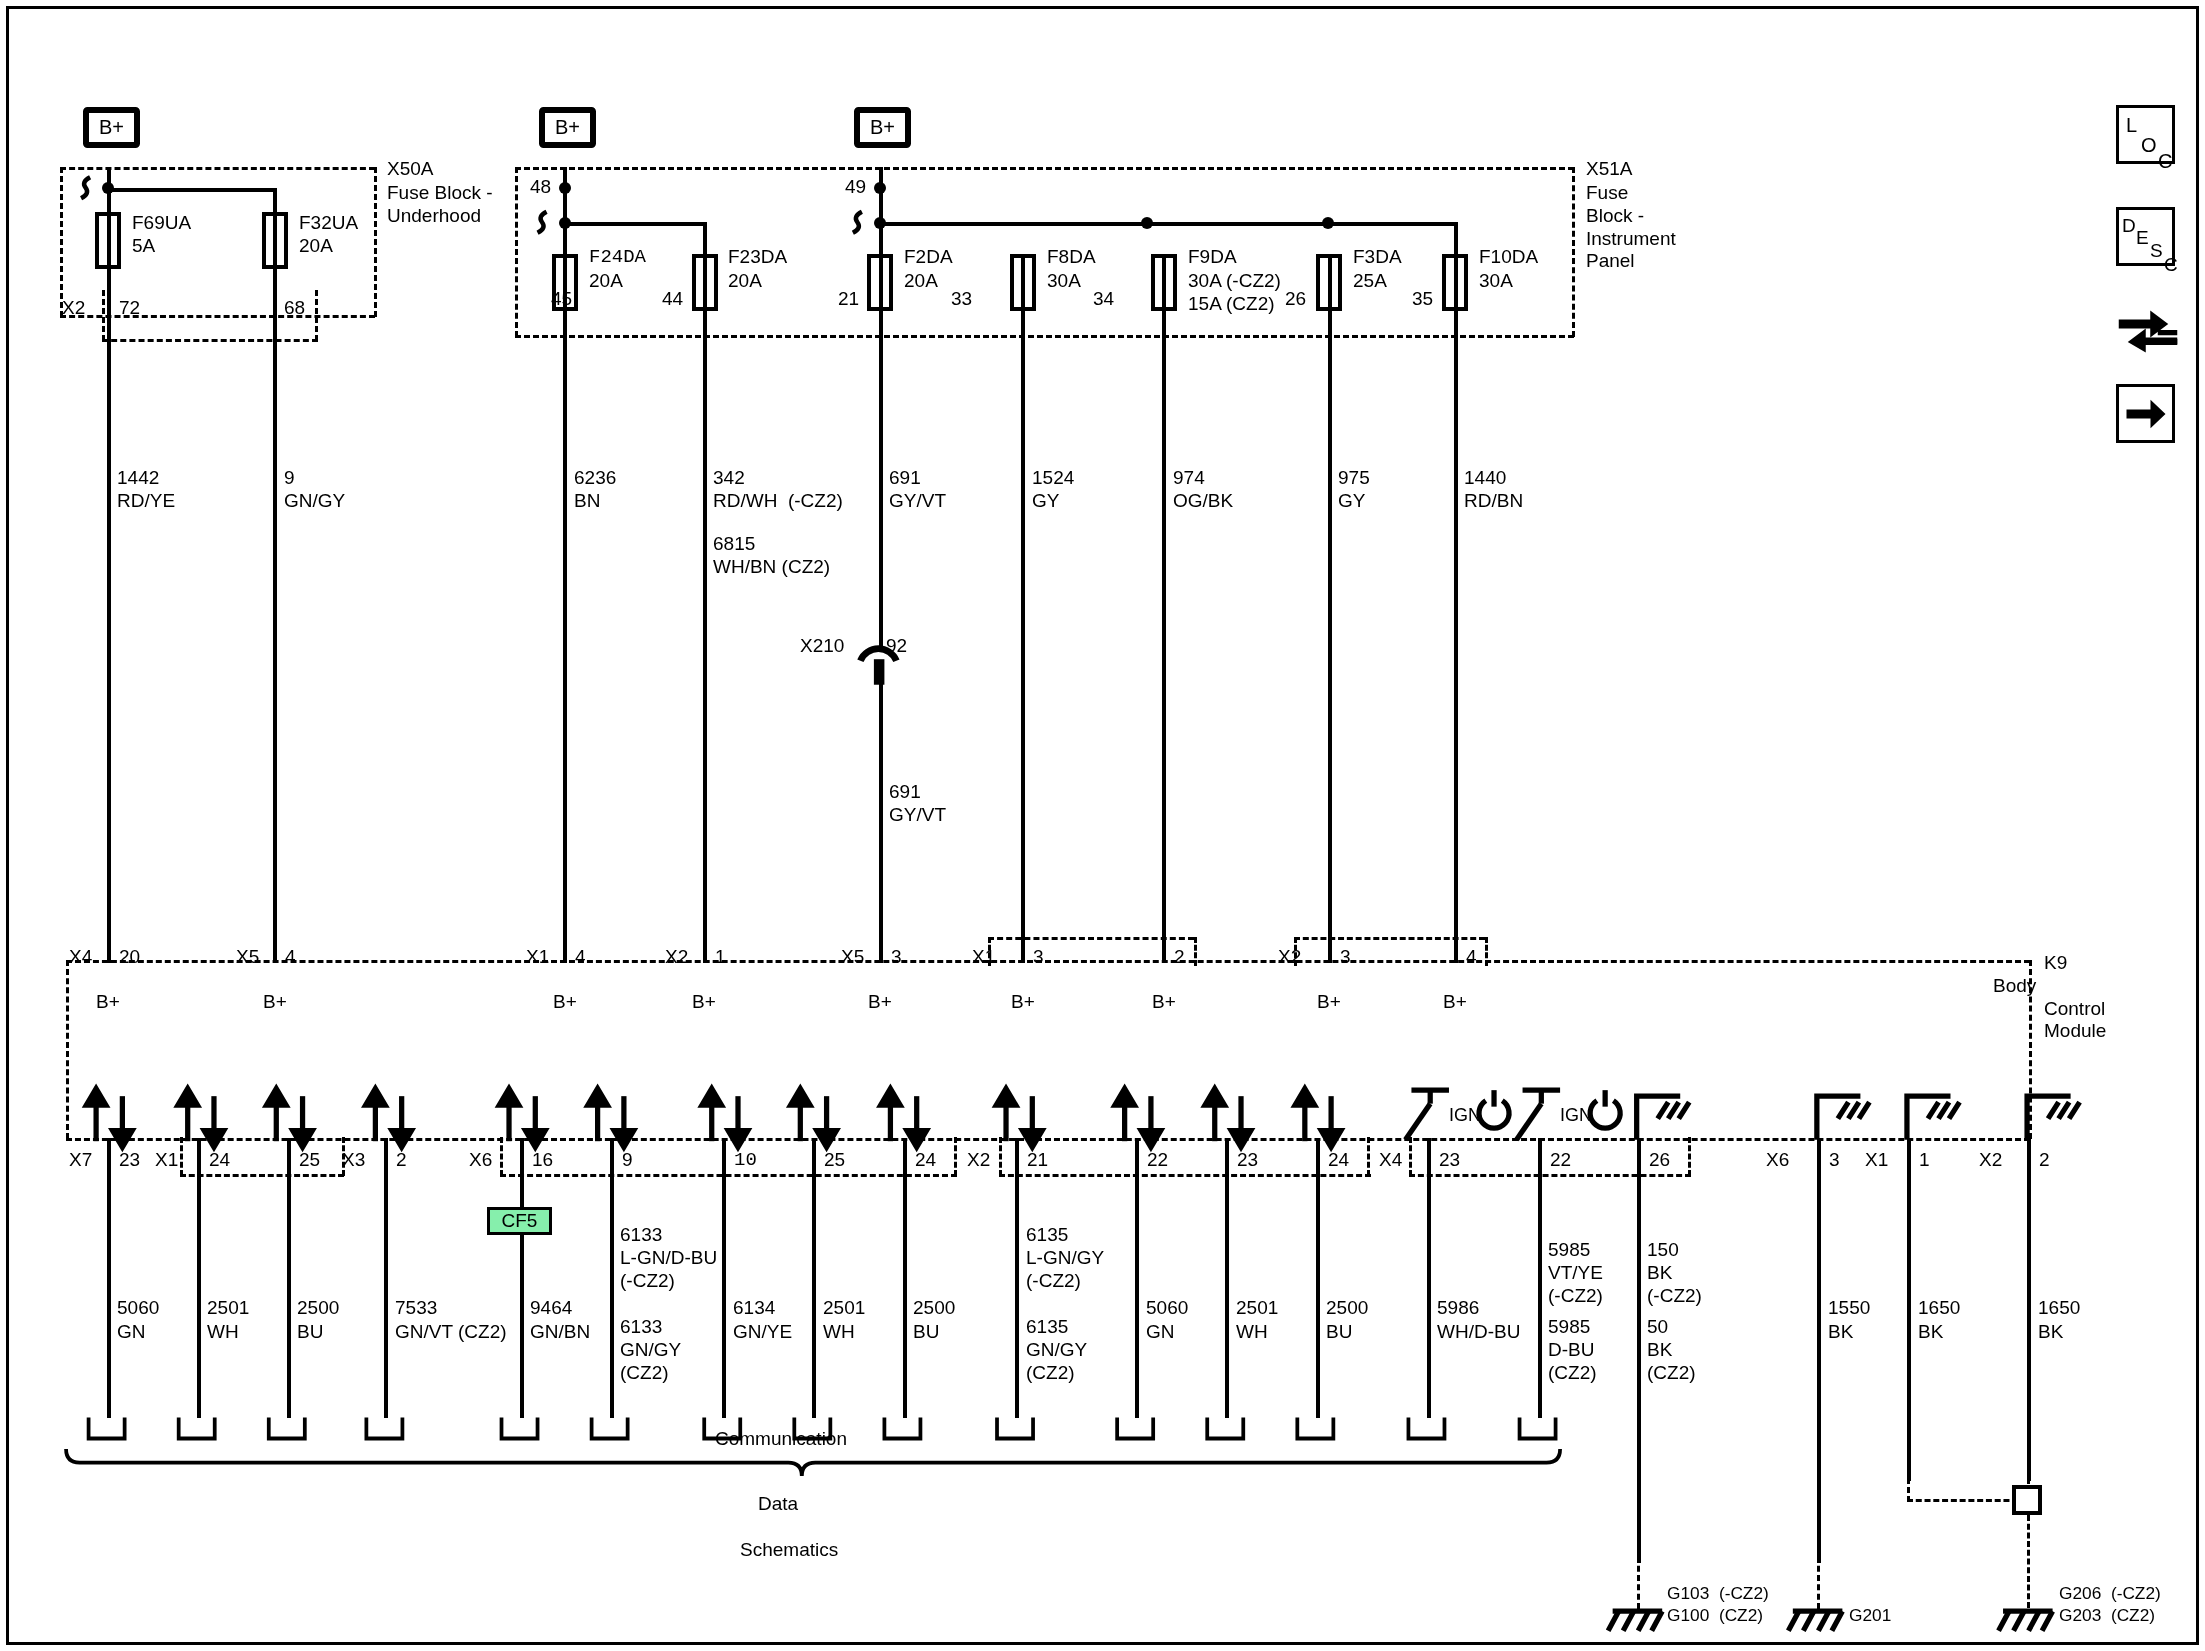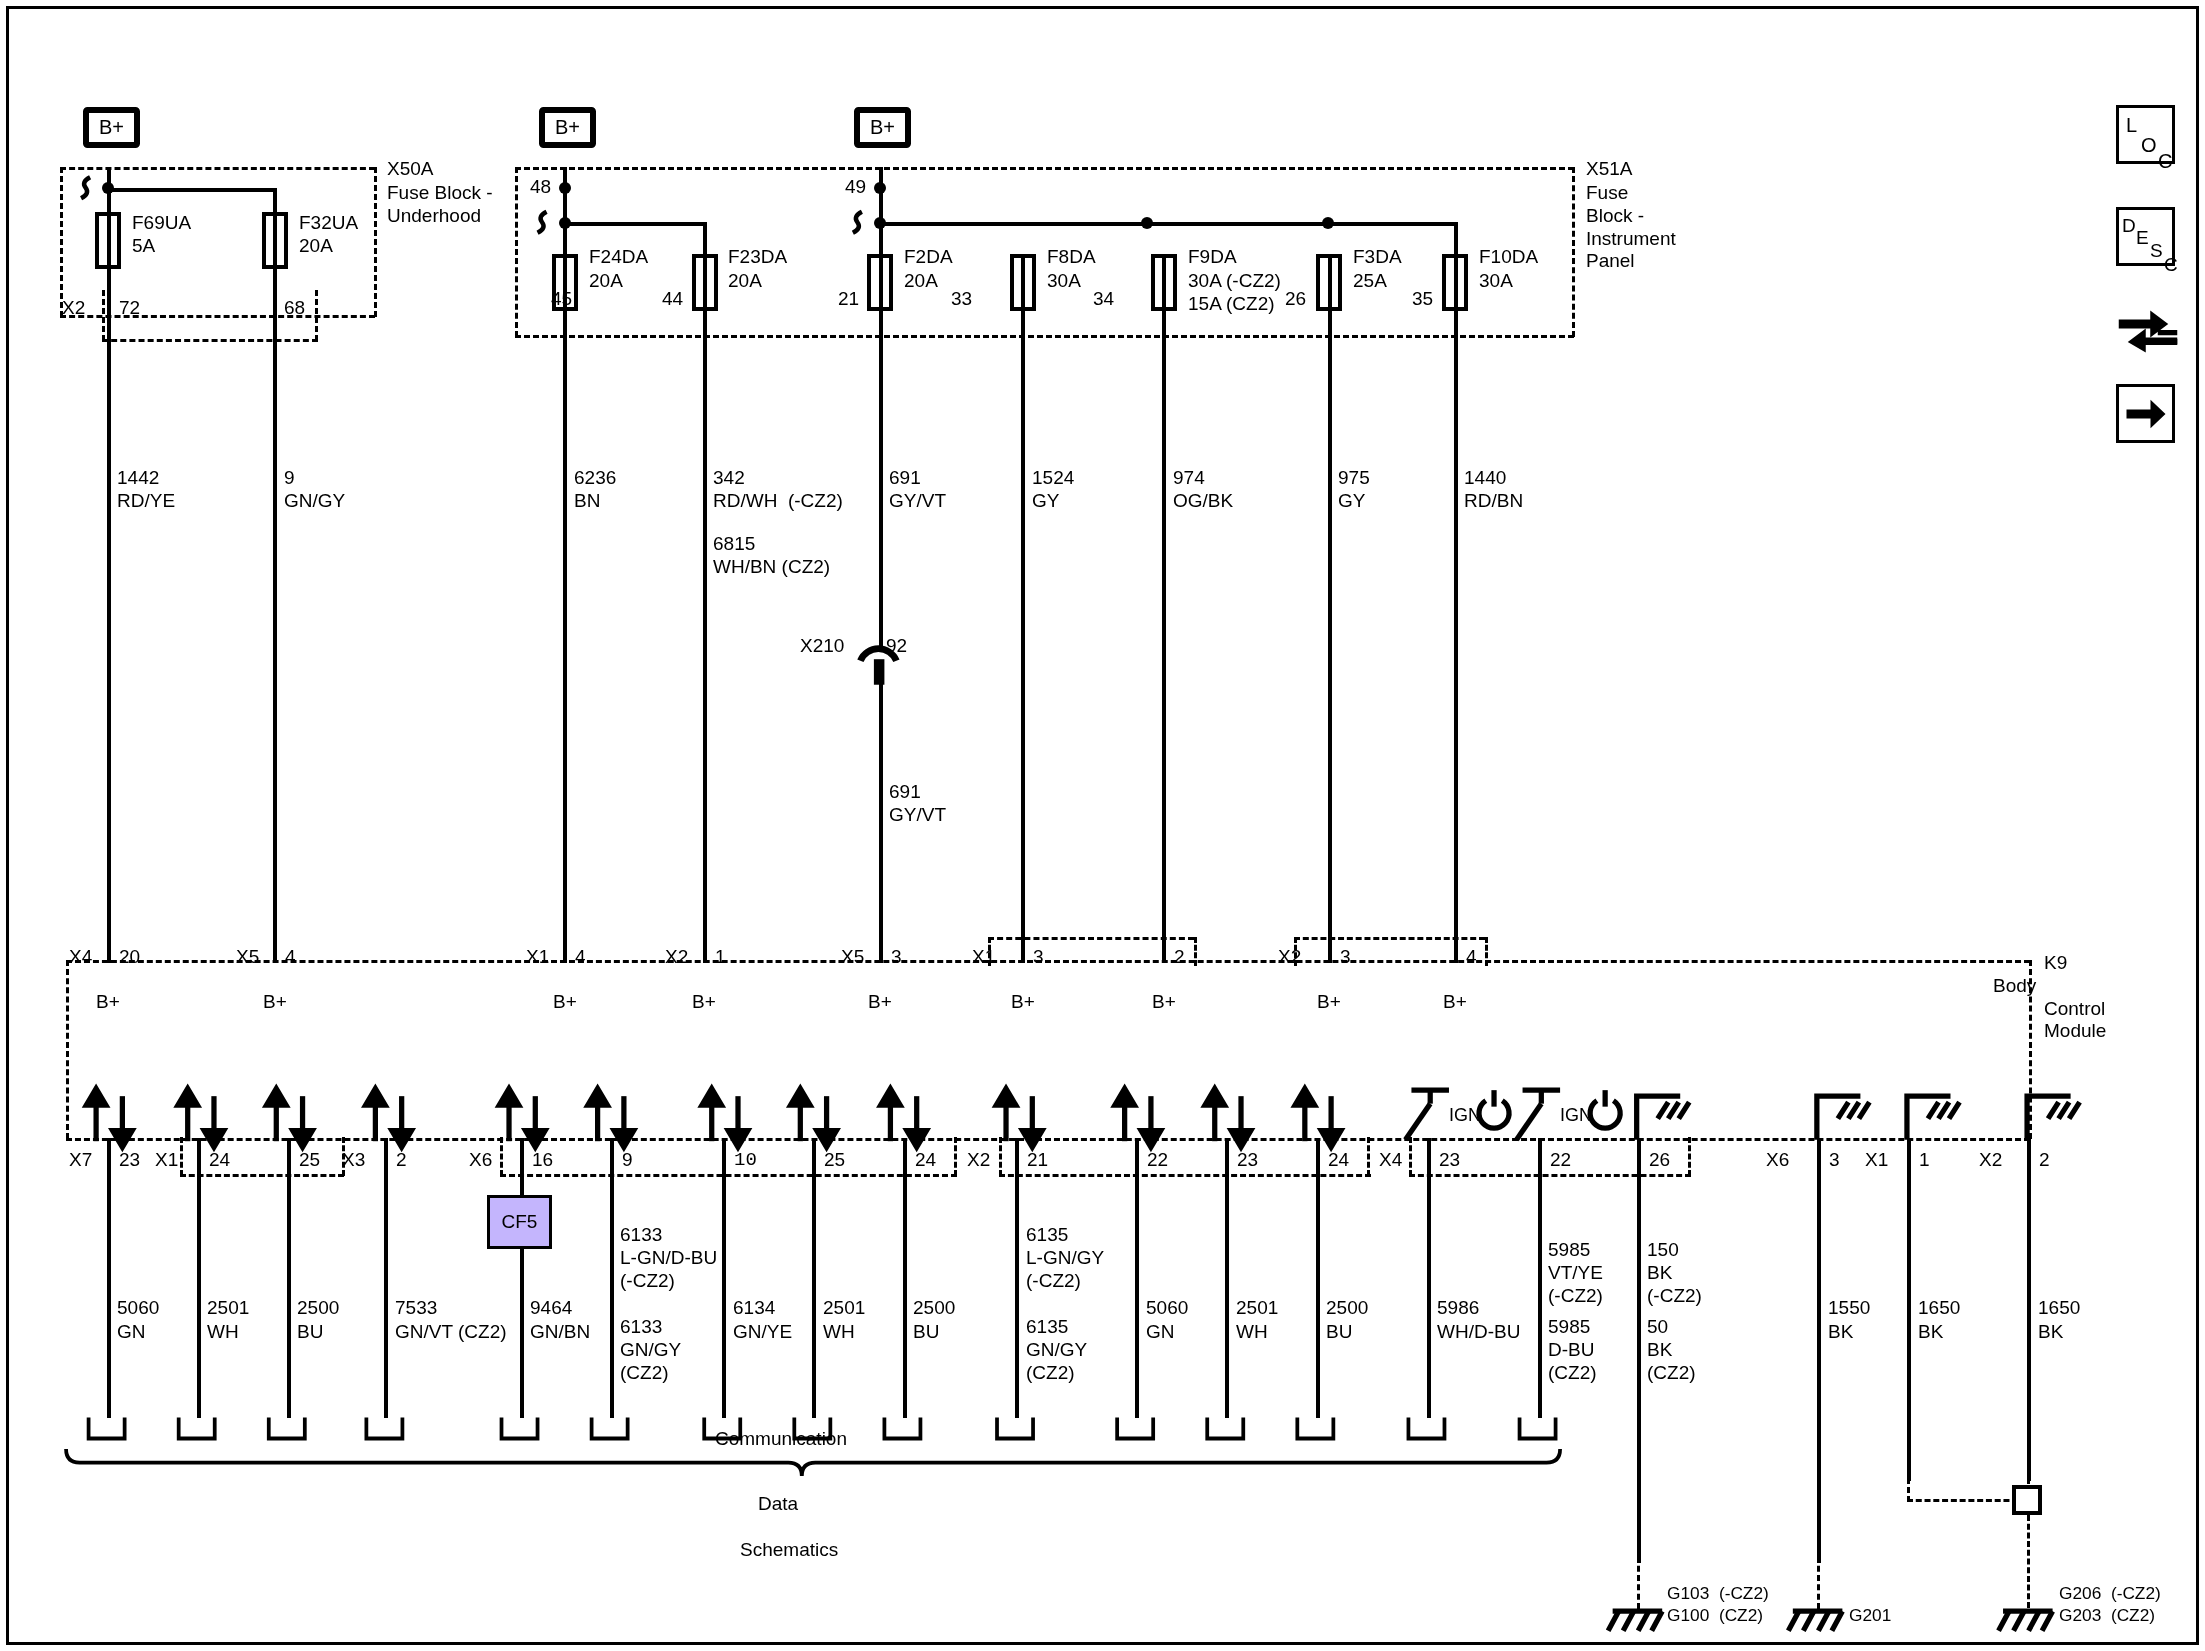--- a/index.html
+++ b/index.html
@@ -10,22 +10,22 @@
   .t.sm{font-size:17.3px;}
   .vline{position:absolute;background:#000;width:3.8px;}
   .hline{position:absolute;background:#000;height:3.8px;}
   
   .dashH{position:absolute;height:0;border-top:3.8px dashed #000;}
   .dashV{position:absolute;width:0;border-left:3.8px dashed #000;}
   .bplus{position:absolute;width:57px;height:41px;border:6.8px solid #000;background:#fff;box-sizing:border-box;
          display:flex;align-items:center;justify-content:center;font-size:20px;border-radius:4.5px;}
   .fuse{position:absolute;width:25.5px;height:57px;border:4.5px solid #000;background:#fff;box-sizing:border-box;}
   .dot{position:absolute;width:12px;height:12px;border-radius:50%;background:#000;}
-  .cf5{position:absolute;width:65px;height:54px;border:3.8px solid #000;background:#c4b5fd;box-sizing:border-box;
-       display:flex;align-items:center;justify-content:center;font-size:19px;}
+  .cf5{position:absolute;width:65px;height:28px;border:3.8px solid #000;background:#86efac;box-sizing:border-box;
+       display:flex;align-items:center;justify-content:center;font-size:19px;margin-top:12px;}
   .sqbox{position:absolute;width:30px;height:30px;border:4.5px solid #000;background:#fff;box-sizing:border-box;}
   .rbtn{position:absolute;width:59px;height:59px;border:3.8px solid #000;background:#fff;box-sizing:border-box;}
   svg{display:block;overflow:visible;}
   .ovl{position:absolute;left:0;top:0;width:2205px;height:1651px;pointer-events:none;}
 </style>
 </head>
 <body>
 
 <div id="page">
   <div id="frame"></div>
@@ -130,21 +130,21 @@
   <div class="vline" style="left:1454px;top:222px;height:32px;"></div>
   <div class="dot" style="left:874px;top:217px;"></div>
   <div class="dot" style="left:1141px;top:217px;"></div>
   <div class="dot" style="left:1322px;top:217px;"></div>
   <svg class="ovl" viewBox="0 0 2937 2199" width="2205" height="1651">
       <path d="M1148 282 q-12 6 -6 14 q6 8 -6 14" stroke="#000" stroke-width="6" fill="none"></path>
     </svg>
 
   <div class="fuse" style="left:552px;top:254px;"></div>
   <div class="vline" style="left:563px;top:254px;height:57px;"></div>
-  <div class="t" style="left:589px;top:246px;">F24DA</div>
+  <div class="t" style="left:589px;top:246px;font-family:Liberation Mono, monospace;">F24DA</div>
   <div class="t" style="left:589px;top:270px;">20A</div>
   <div class="t" style="left:523px;top:288px;margin-left:28px;">45</div>
 
   <div class="fuse" style="left:692px;top:254px;"></div>
   <div class="vline" style="left:703px;top:254px;height:57px;"></div>
   <div class="t" style="left:728px;top:246px;">F23DA</div>
   <div class="t" style="left:728px;top:270px;">20A</div>
   <div class="t" style="left:662px;top:288px;">44</div>
 
   <div class="fuse" style="left:867px;top:254px;"></div>

